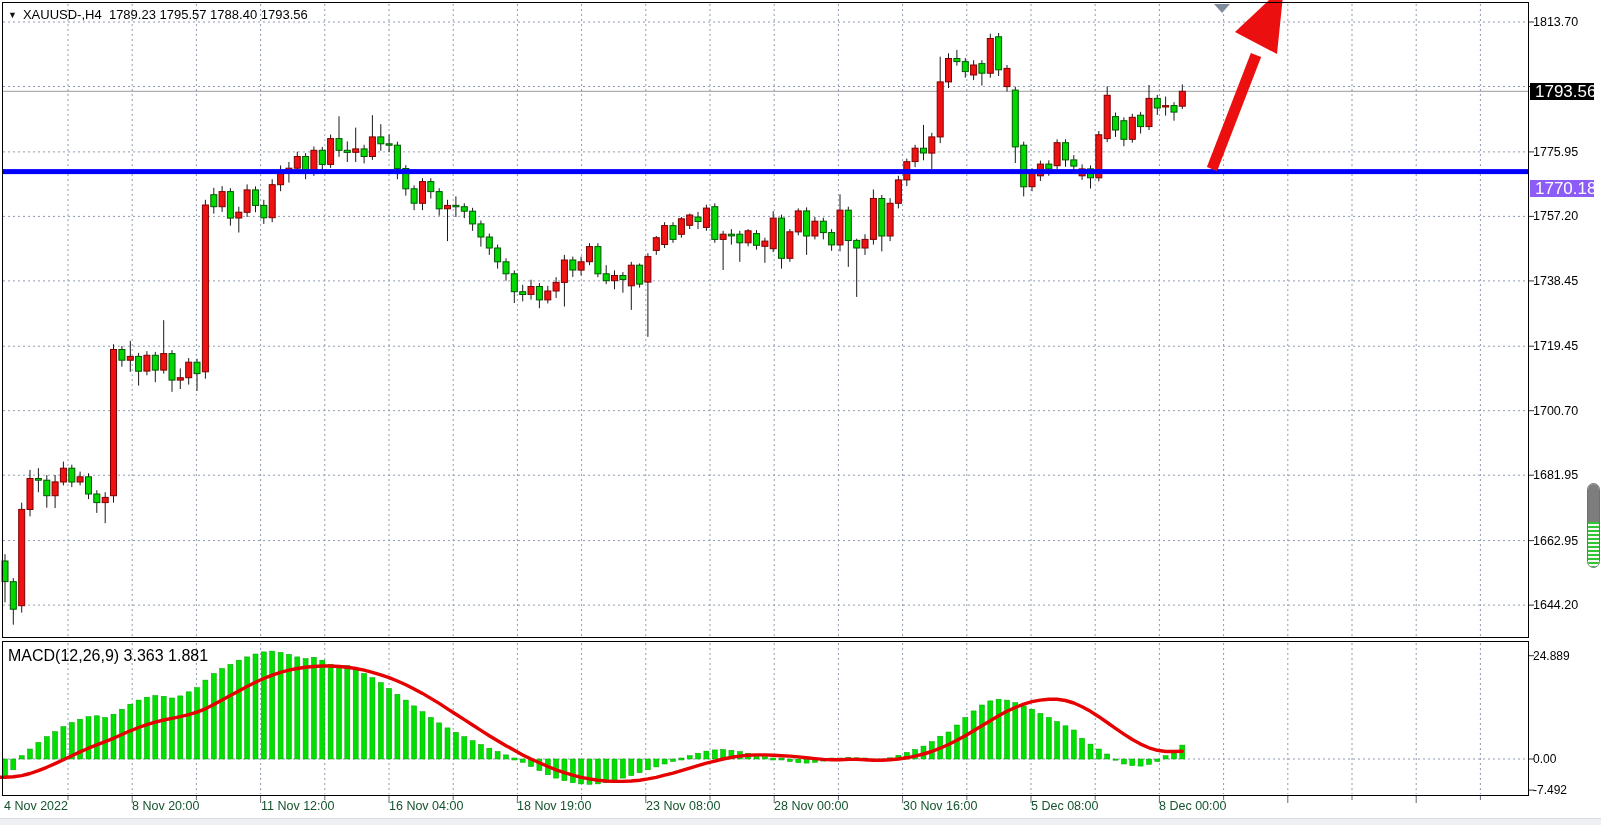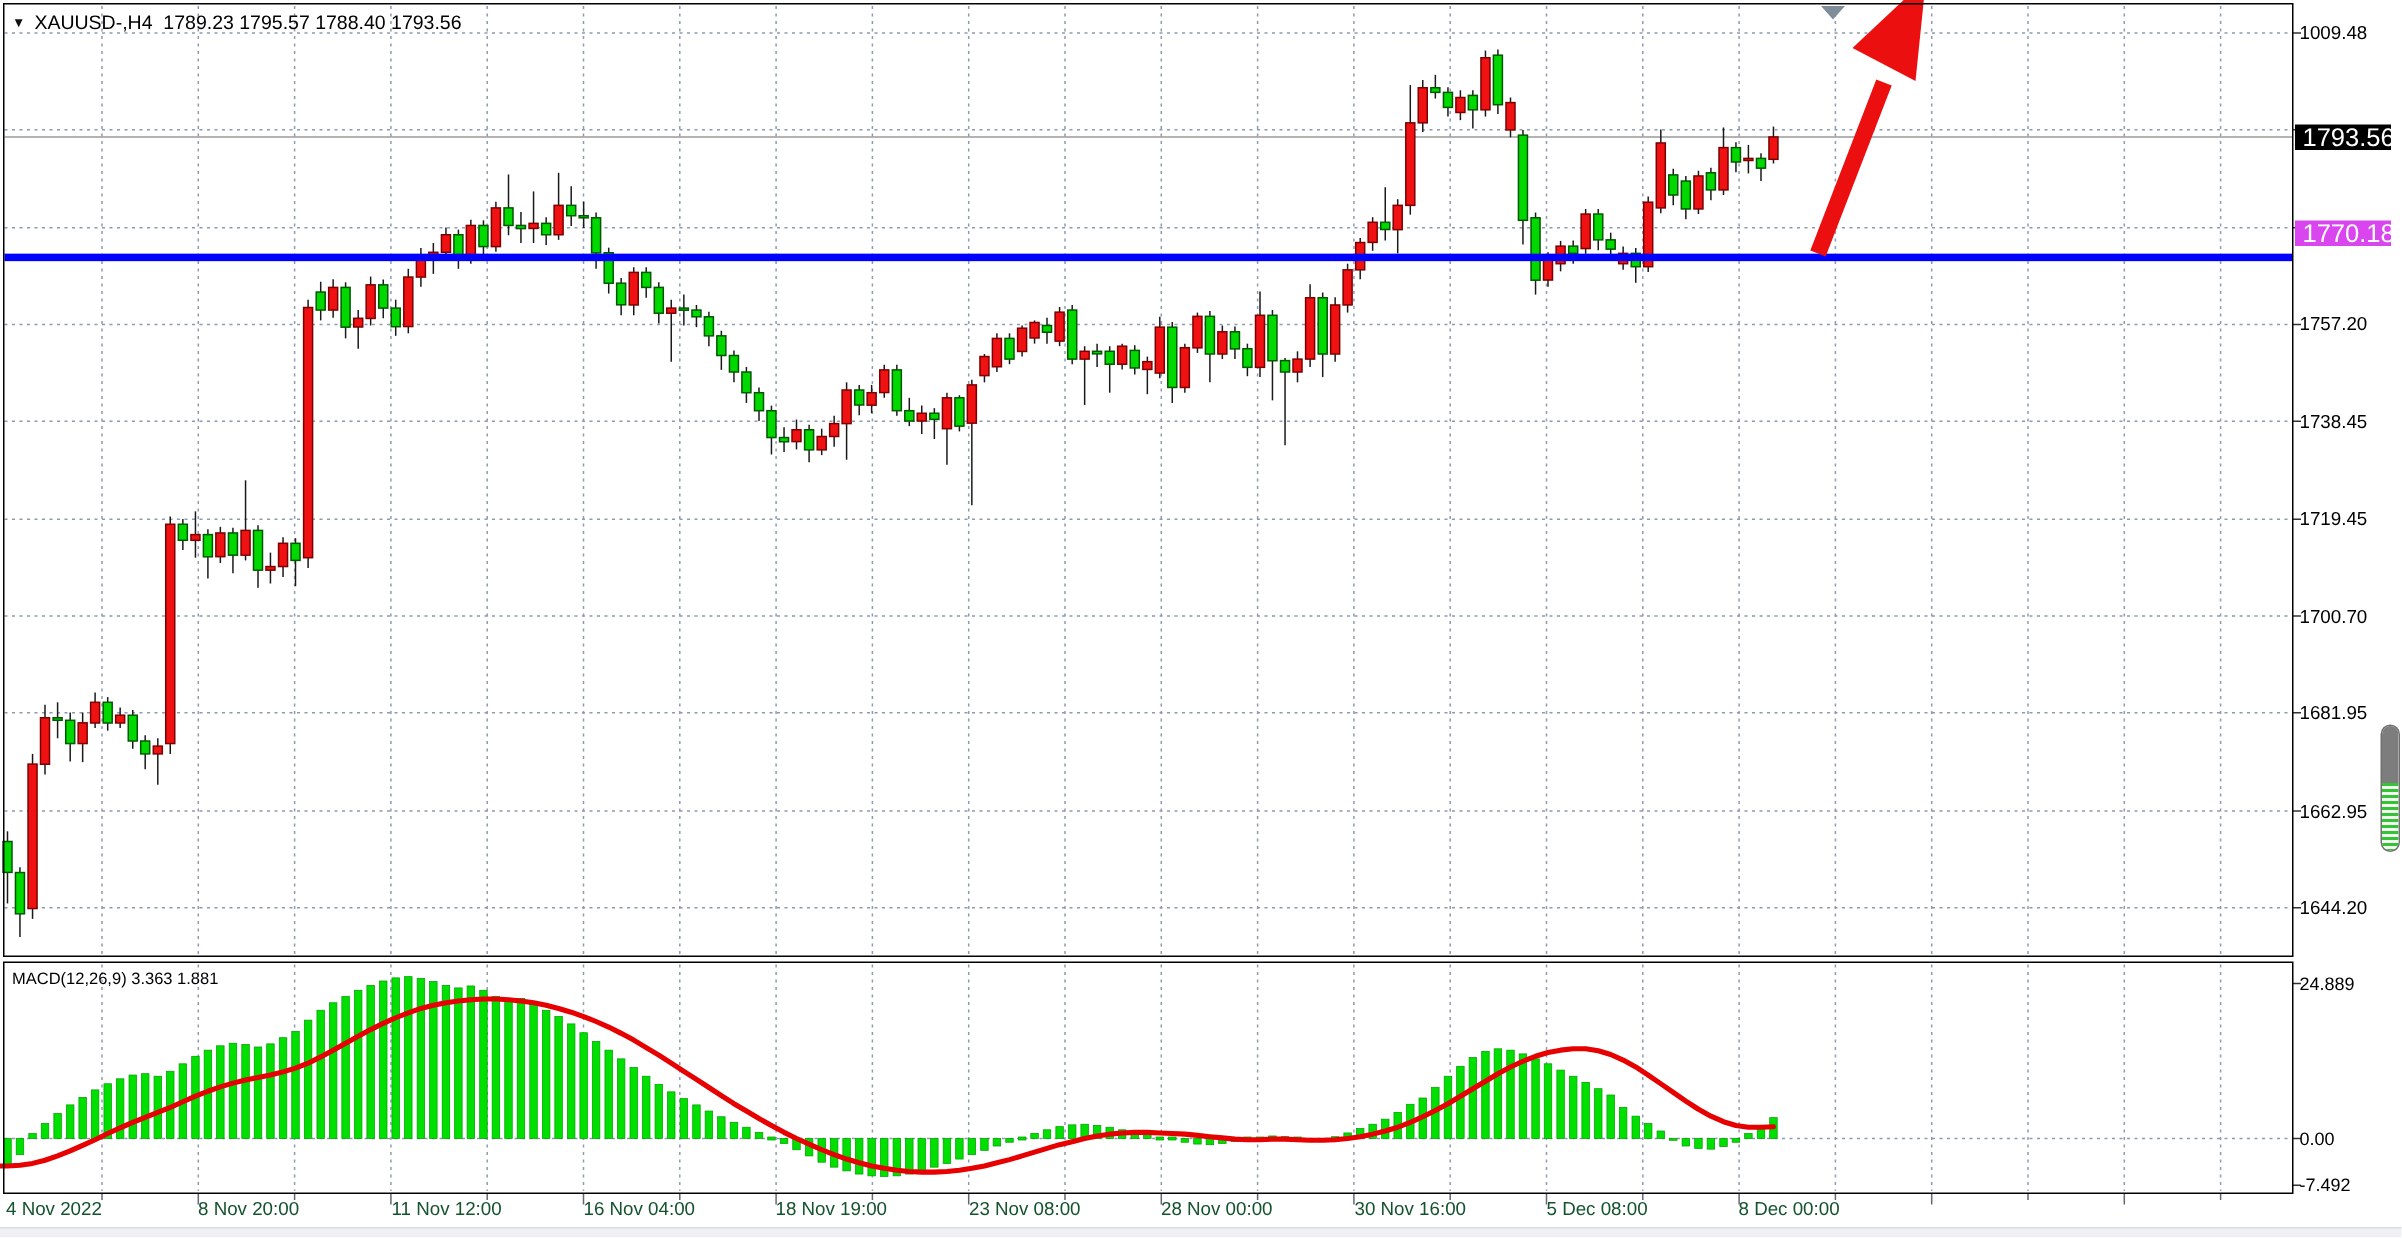--- a/index.html
+++ b/index.html
@@ -4,30 +4,30 @@
 <style>
   html,body{margin:0;padding:0;background:#fff;}
   .wrap{position:relative;width:1601px;height:825px;background:#ffffff;
         font-family:"Liberation Sans","DejaVu Sans",sans-serif;overflow:hidden;padding-left:26px;}
   .pane{position:absolute;box-sizing:border-box;border:1px solid #000;background:transparent;}
   #pane-main{left:2px;top:2px;width:1527px;height:636px;}
   #pane-macd{left:2px;top:641px;width:1527px;height:155px;}
   #chart-svg{position:absolute;left:0;top:0;}
   .chart-title{position:absolute;left:8px;top:7px;font-size:13px;color:#000;white-space:pre;}
   .tri{display:inline-block;font-size:9px;vertical-align:1px;margin-right:6px;color:#111;}
-  .macd-title{position:absolute;left:8px;top:647px;font-size:11px;color:#000;white-space:pre;}
+  .macd-title{position:absolute;left:8px;top:647px;font-size:16px;color:#000;white-space:pre;}
   .pscale-label{position:absolute;left:1533px;transform:translateY(-50%);
         font-size:12.5px;color:#000;white-space:nowrap;}
   .mscale-label{position:absolute;left:1533px;transform:translateY(-50%);
         font-size:12px;color:#000;white-space:nowrap;}
   .tscale-label{position:absolute;top:799px;font-size:12.5px;color:#14532d;white-space:nowrap;}
   .price-box{position:absolute;left:1530px;width:64px;height:17px;line-height:17px;
         font-size:17px;color:#fff;padding-left:5px;box-sizing:border-box;}
   #box-last{top:83px;background:#000000;}
-  #box-hline{top:147px;background:#d946ef;}
+  #box-hline{top:180px;background:#8b5cf6;}
   .bottom-strip{position:absolute;left:0;top:818px;width:1601px;height:7px;background:#eef0f4;border-top:1px solid #d8dce4;}
   .scroll-thumb{position:absolute;left:1587px;top:483px;width:13px;height:85px;border:1px solid #6f6f6f;
         border-radius:7px;overflow:hidden;background:#fff;box-sizing:border-box;}
   .scroll-thumb .grip{width:100%;height:38px;background:#7d7d7d;}
   .scroll-thumb .stripes{width:100%;height:45px;
         background:repeating-linear-gradient(180deg,#35c235 0px,#35c235 2px,#f2fbf2 2px,#f2fbf2 4px);}
 </style>
 </head>
 <body>
 
@@ -564,21 +564,21 @@
     </svg>
 
   <div id="pane-main" class="pane"></div>
   <div id="pane-macd" class="pane"></div>
 
   <div class="chart-title"><span class="tri">▼</span><span>XAUUSD-,H4</span><span>  </span><span>1789.23 1795.57 1788.40 1793.56</span></div>
 
   <div class="macd-title">MACD(12,26,9) 3.363 1.881</div>
 
   <div id="price-scale">
-      <span class="pscale-label" style="top: 22px;">1009.48</span>
+      <span class="pscale-label" style="top: 22px;">1813.70</span>
       <span class="pscale-label" style="top: 151.9px;">1775.95</span>
       <span class="pscale-label" style="top: 216.4px;">1757.20</span>
       <span class="pscale-label" style="top: 280.9px;">1738.45</span>
       <span class="pscale-label" style="top: 346.2px;">1719.45</span>
       <span class="pscale-label" style="top: 410.7px;">1700.70</span>
       <span class="pscale-label" style="top: 475.2px;">1681.95</span>
       <span class="pscale-label" style="top: 540.6px;">1662.95</span>
       <span class="pscale-label" style="top: 605.1px;">1644.20</span>
     </div>
   <div id="macd-scale">

